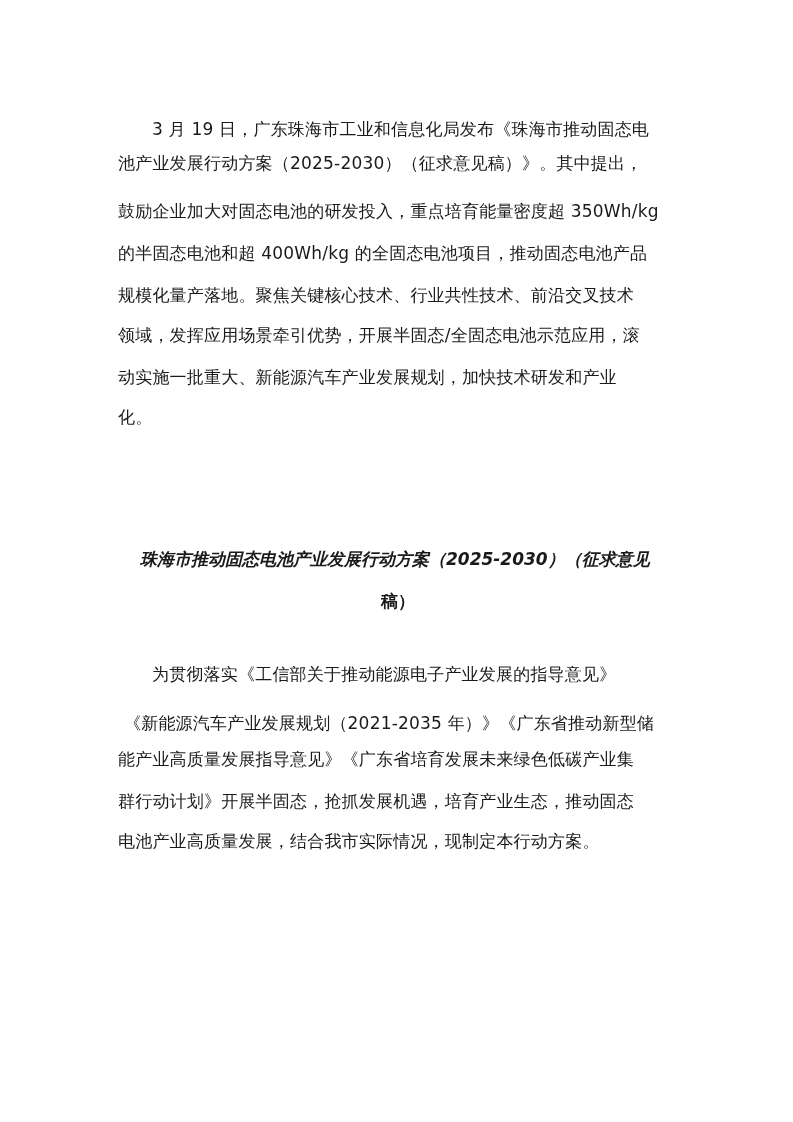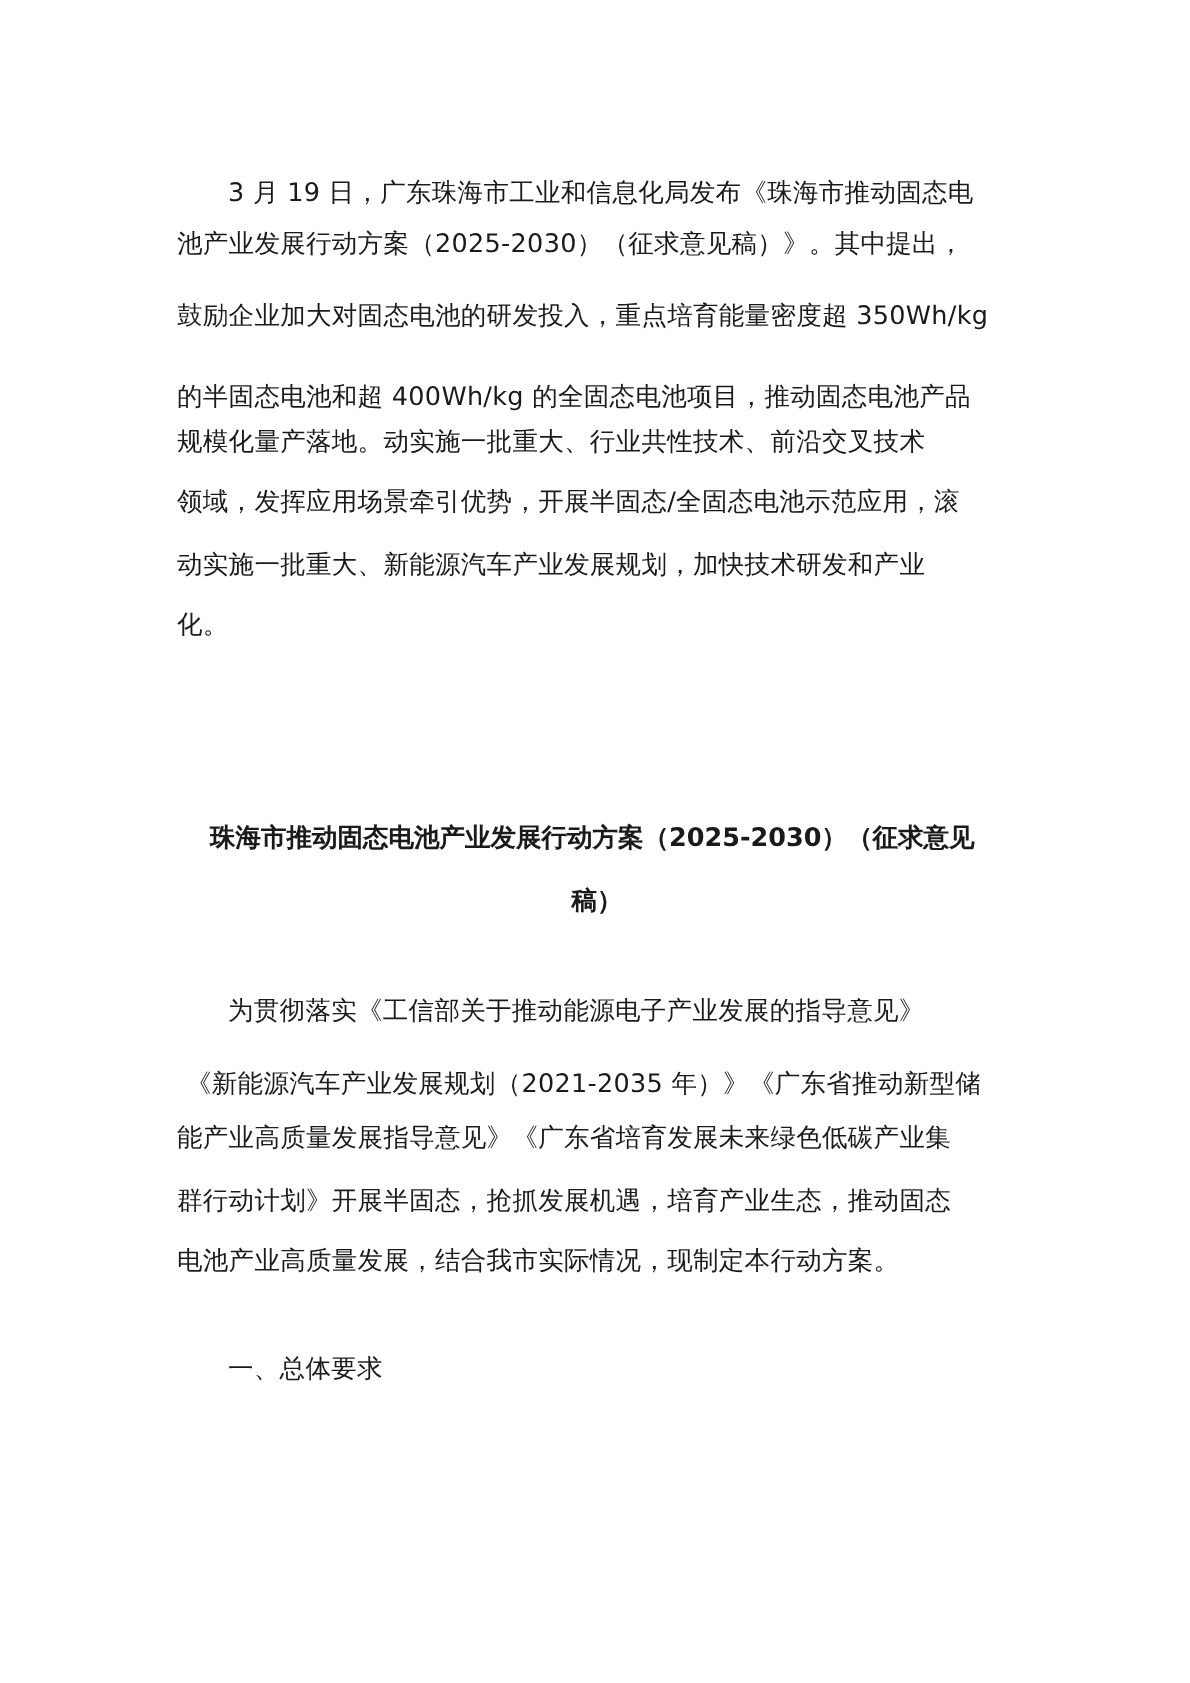--- a/index.html
+++ b/index.html
@@ -23,36 +23,35 @@
   </style>
 </head>
 <body>
 
 <div class="page">
 
   <div>
     <div class="line indent" style="top:118px">3 月 19 日，广东珠海市工业和信息化局发布《珠海市推动固态电</div>
     <div class="line" style="top:152px">池产业发展行动方案（2025-2030）（征求意见稿）》。其中提出，</div>
     <div class="line" style="top:200px">鼓励企业加大对固态电池的研发投入，重点培育能量密度超 350Wh/kg</div>
-    <div class="line" style="top:254px">的半固态电池和超 400Wh/kg 的全固态电池项目，推动固态电池产品</div>
-    <div class="line" style="top:284px">规模化量产落地。动实施一批重大、行业共性技术、前沿交叉技术</div>
+    <div class="line" style="top:242px">的半固态电池和超 400Wh/kg 的全固态电池项目，推动固态电池产品</div>
+    <div class="line" style="top:284px">规模化量产落地。聚焦关键核心技术、行业共性技术、前沿交叉技术</div>
     <div class="line" style="top:324px">领域，发挥应用场景牵引优势，开展半固态/全固态电池示范应用，滚</div>
     <div class="line" style="top:366px">动实施一批重大、新能源汽车产业发展规划，加快技术研发和产业</div>
     <div class="line" style="top:406px">化。</div>
   </div>
 
 
   <div>
-    <div class="title" style="top:548px; left:140px; width:540px; text-align:left;">珠海市推动固态电池产业发展行动方案（2025-2030）（征求意见</div>
+    <div class="title" style="top:548px; left:140px; width:540px; text-align:left;font-style:italic;">珠海市推动固态电池产业发展行动方案（2025-2030）（征求意见</div>
     <div class="title" style="top:590px">稿）</div>
   </div>
 
   <div>
     <div class="line indent" style="top:663px">为贯彻落实《工信部关于推动能源电子产业发展的指导意见》</div>
     <div class="line" style="top:712px; left:124px;">《新能源汽车产业发展规划（2021-2035 年）》《广东省推动新型储</div>
     <div class="line" style="top:748px">能产业高质量发展指导意见》《广东省培育发展未来绿色低碳产业集</div>
     <div class="line" style="top:790px">群行动计划》开展半固态，抢抓发展机遇，培育产业生态，推动固态</div>
     <div class="line" style="top:830px">电池产业高质量发展，结合我市实际情况，现制定本行动方案。</div>
   </div>
 
-  <div class="line indent" style="top:902px">一、总体要求</div>
 
 </div>
 
 </body></html>

